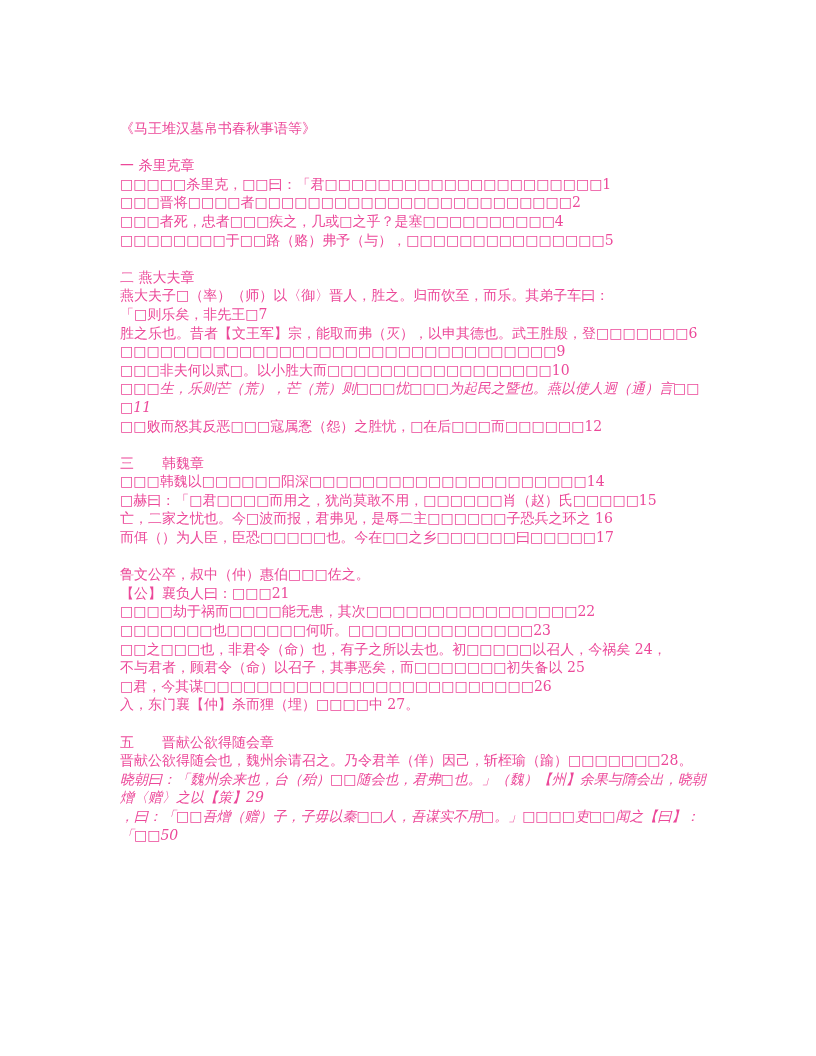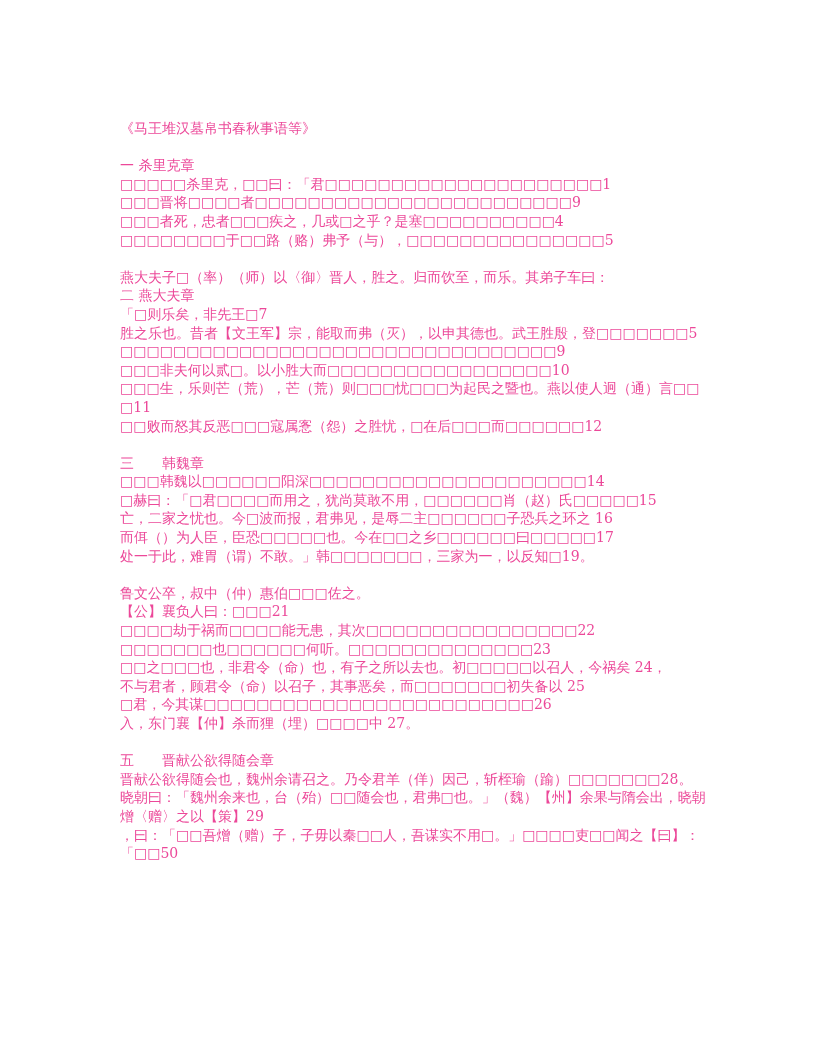--- a/index.html
+++ b/index.html
@@ -1,57 +1,56 @@
 <!DOCTYPE html>
 <html><head>
 <meta charset="utf-8">
 <style>
   html,body{margin:0;padding:0;background:#fff;}
   body{width:816px;height:1056px;position:relative;overflow:hidden;}
   .page{position:absolute;left:120px;top:119px;width:590px;
     font-family:"DejaVu Serif","Liberation Serif",serif;font-size:14px;line-height:18.6px;color:#ec4899;}
   .line{white-space:nowrap;}
-  .wrap{white-space:normal;word-break:break-all;}
+  .wrap{white-space:normal;word-break:break-all;font-style:italic;}
   .gap{height:18.6px;}
   .title{margin-bottom:18.6px;}
 </style>
 </head>
 <body>
 
 <div class="page">
   <div class="line title">《马王堆汉墓帛书春秋事语等》</div>
 
   <div>
     <div class="line">一 杀里克章</div>
     <div class="line">□□□□□杀里克，□□曰：「君□□□□□□□□□□□□□□□□□□□□□1</div>
-    <div class="line">□□□晋将□□□□者□□□□□□□□□□□□□□□□□□□□□□□□9</div>
+    <div class="line">□□□晋将□□□□者□□□□□□□□□□□□□□□□□□□□□□□□2</div>
     <div class="line">□□□者死，忠者□□□疾之，几或□之乎？是塞□□□□□□□□□□4</div>
     <div class="line">□□□□□□□□于□□路（赂）弗予（与），□□□□□□□□□□□□□□□5</div>
   </div>
   <div class="gap"></div>
 
   <div>
+    <div class="line">二 燕大夫章</div>
     <div class="line">燕大夫子□（率）（师）以〈御〉晋人，胜之。归而饮至，而乐。其弟子车曰：</div>
-    <div class="line">二 燕大夫章</div>
     <div class="line">「□则乐矣，非先王□7</div>
-    <div class="line">胜之乐也。昔者【文王军】宗，能取而弗（灭），以申其德也。武王胜殷，登□□□□□□□5</div>
+    <div class="line">胜之乐也。昔者【文王军】宗，能取而弗（灭），以申其德也。武王胜殷，登□□□□□□□6</div>
     <div class="line">□□□□□□□□□□□□□□□□□□□□□□□□□□□□□□□□□9</div>
     <div class="line">□□□非夫何以贰□。以小胜大而□□□□□□□□□□□□□□□□□10</div>
     <div class="wrap">□□□生，乐则芒（荒），芒（荒）则□□□忧□□□为起民之暨也。燕以使人迥（通）言□□□11</div>
     <div class="line">□□败而怒其反恶□□□寇属愙（怨）之胜忧，□在后□□□而□□□□□□12</div>
   </div>
   <div class="gap"></div>
 
   <div>
     <div class="line">三　　韩魏章</div>
     <div class="line">□□□韩魏以□□□□□□阳深□□□□□□□□□□□□□□□□□□□□□14</div>
     <div class="line">□赫曰：「□君□□□□而用之，犹尚莫敢不用，□□□□□□肖（赵）氏□□□□□15</div>
     <div class="line">亡，二家之忧也。今□波而报，君弗见，是辱二主□□□□□□子恐兵之环之 16</div>
     <div class="line">而佴（）为人臣，臣恐□□□□□也。今在□□之乡□□□□□□曰□□□□□17</div>
-    <div class="line">处一于此，难胃（谓）不敢。」韩□□□□□□□，三家为一，以反知□19。</div>
   </div>
   <div class="gap"></div>
 
   <div>
     <div class="line">鲁文公卒，叔中（仲）惠伯□□□佐之。</div>
     <div class="line">【公】襄负人曰：□□□21</div>
     <div class="line">□□□□劫于祸而□□□□能无患，其次□□□□□□□□□□□□□□□□22</div>
     <div class="line">□□□□□□□也□□□□□□何听。□□□□□□□□□□□□□□23</div>
     <div class="line">□□之□□□也，非君令（命）也，有子之所以去也。初□□□□□以召人，今祸矣 24，</div>
     <div class="line">不与君者，顾君令（命）以召子，其事恶矣，而□□□□□□□初失备以 25</div>

